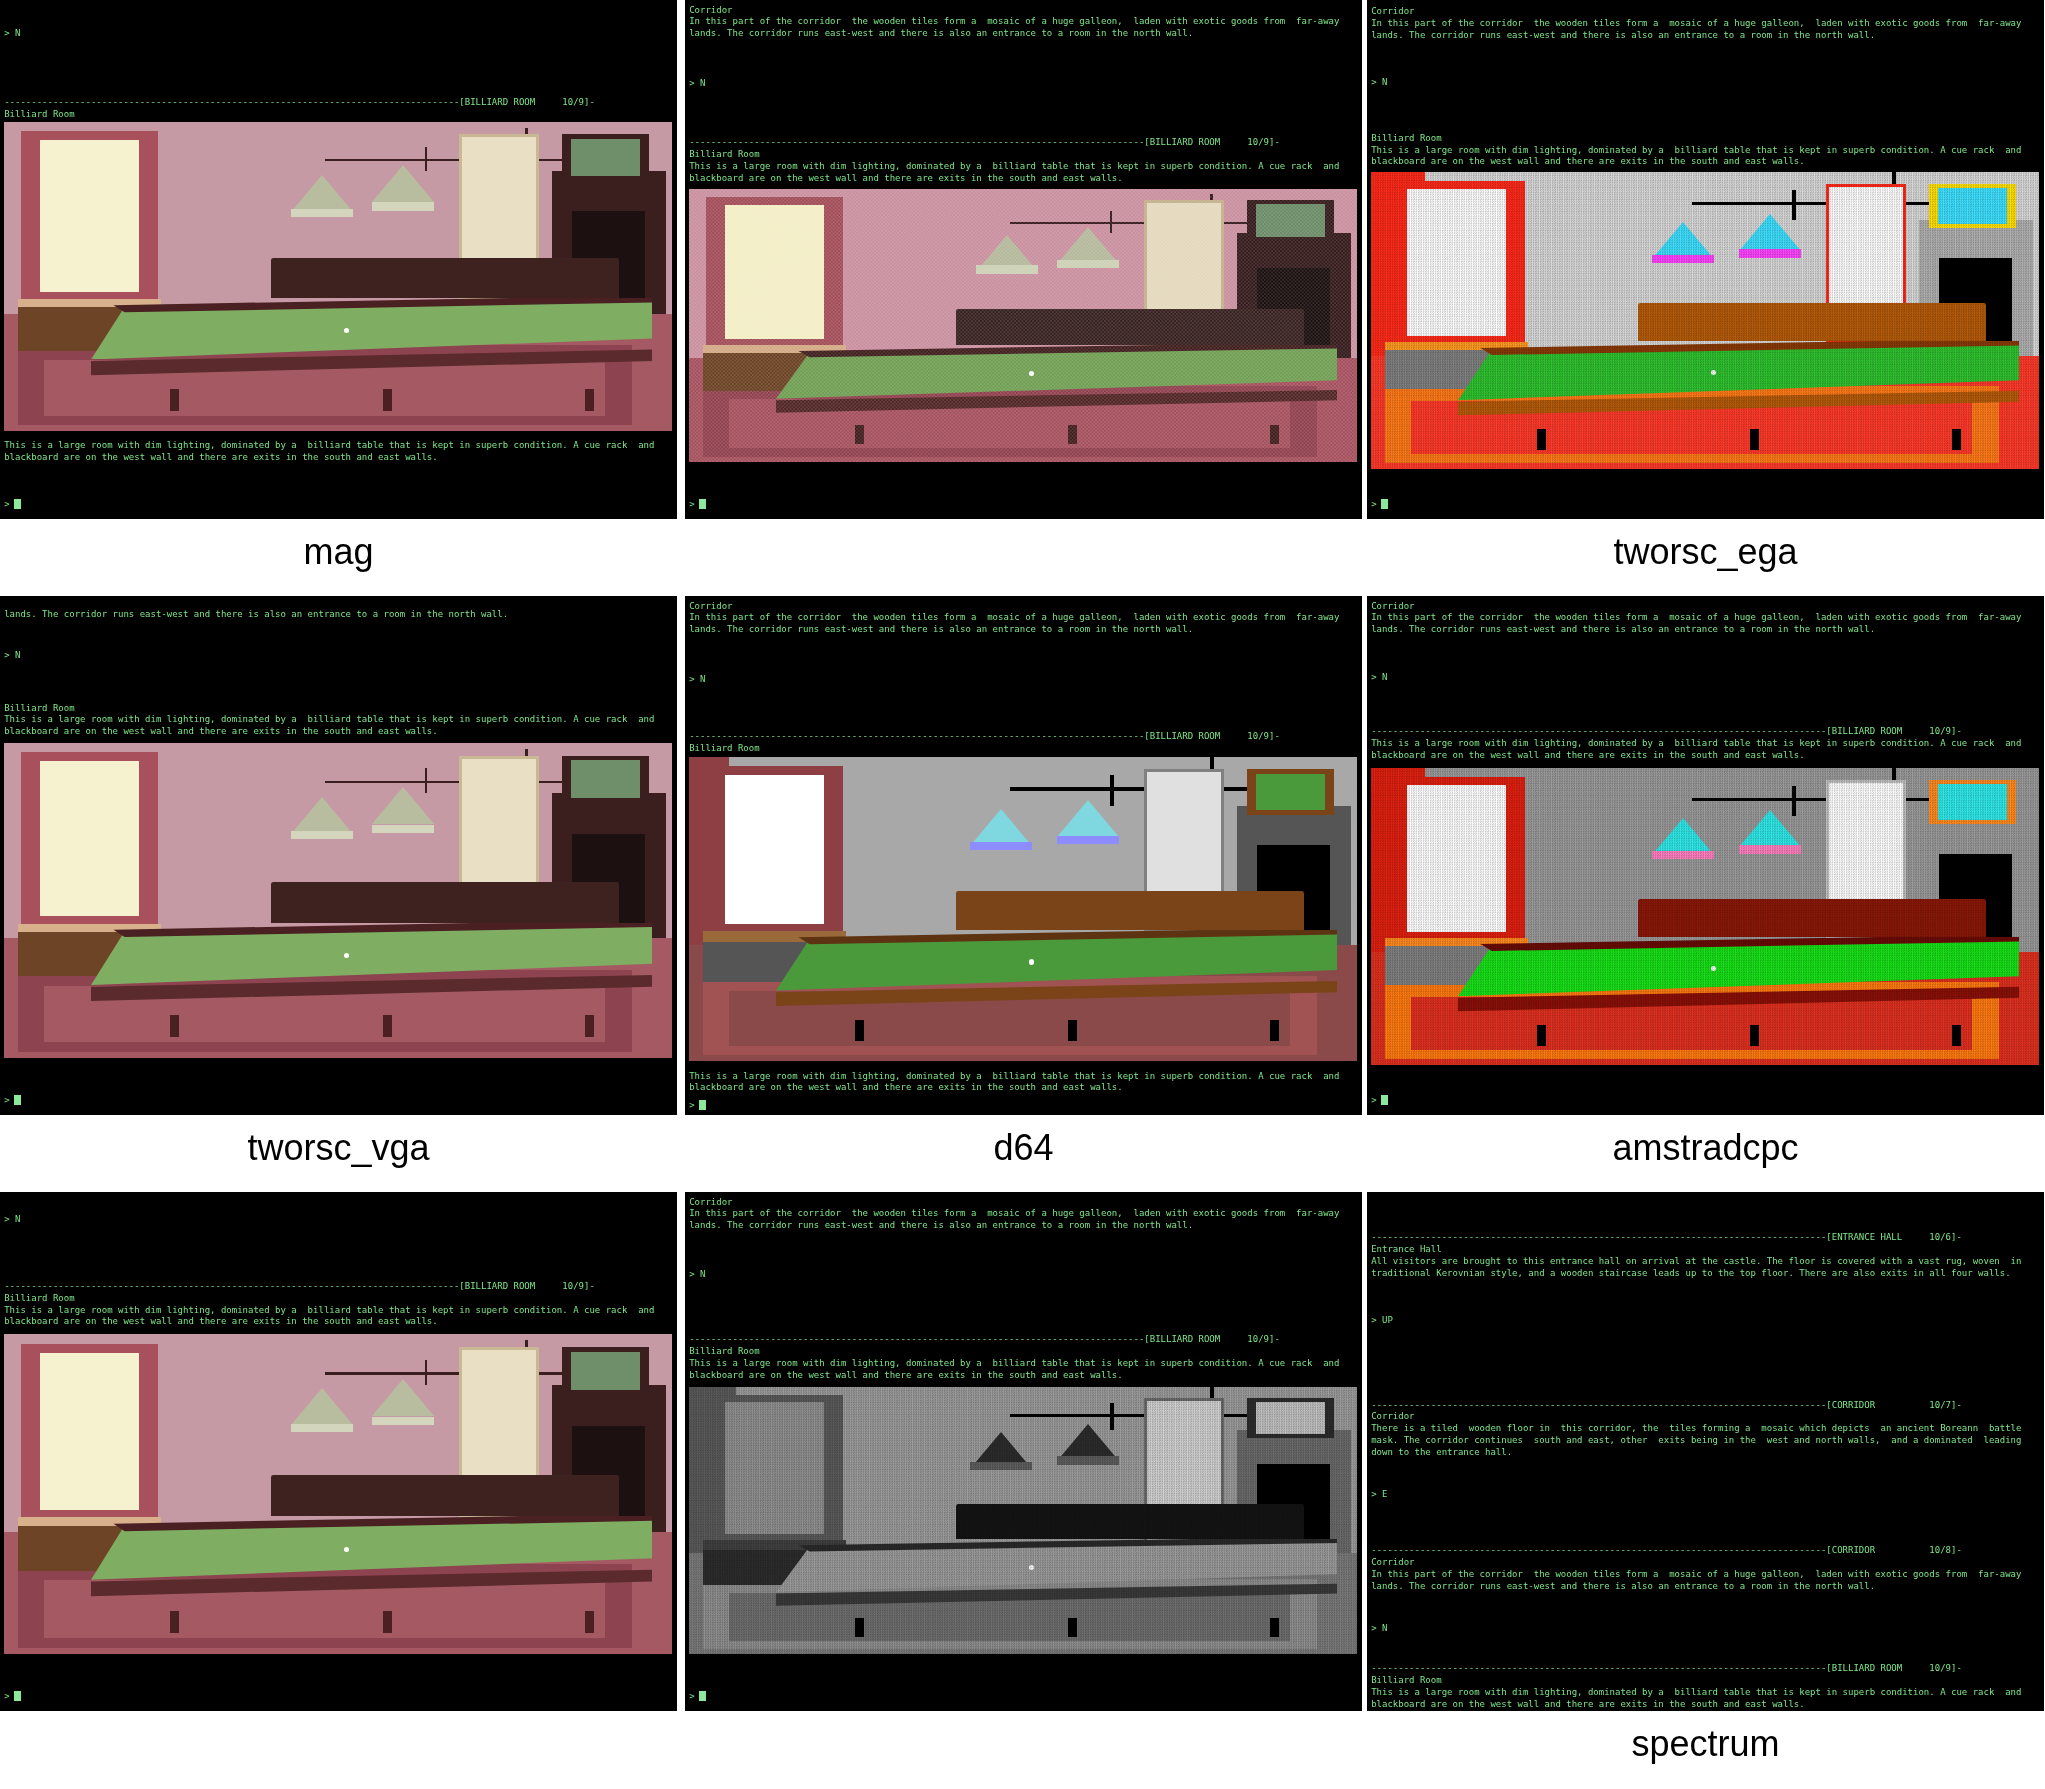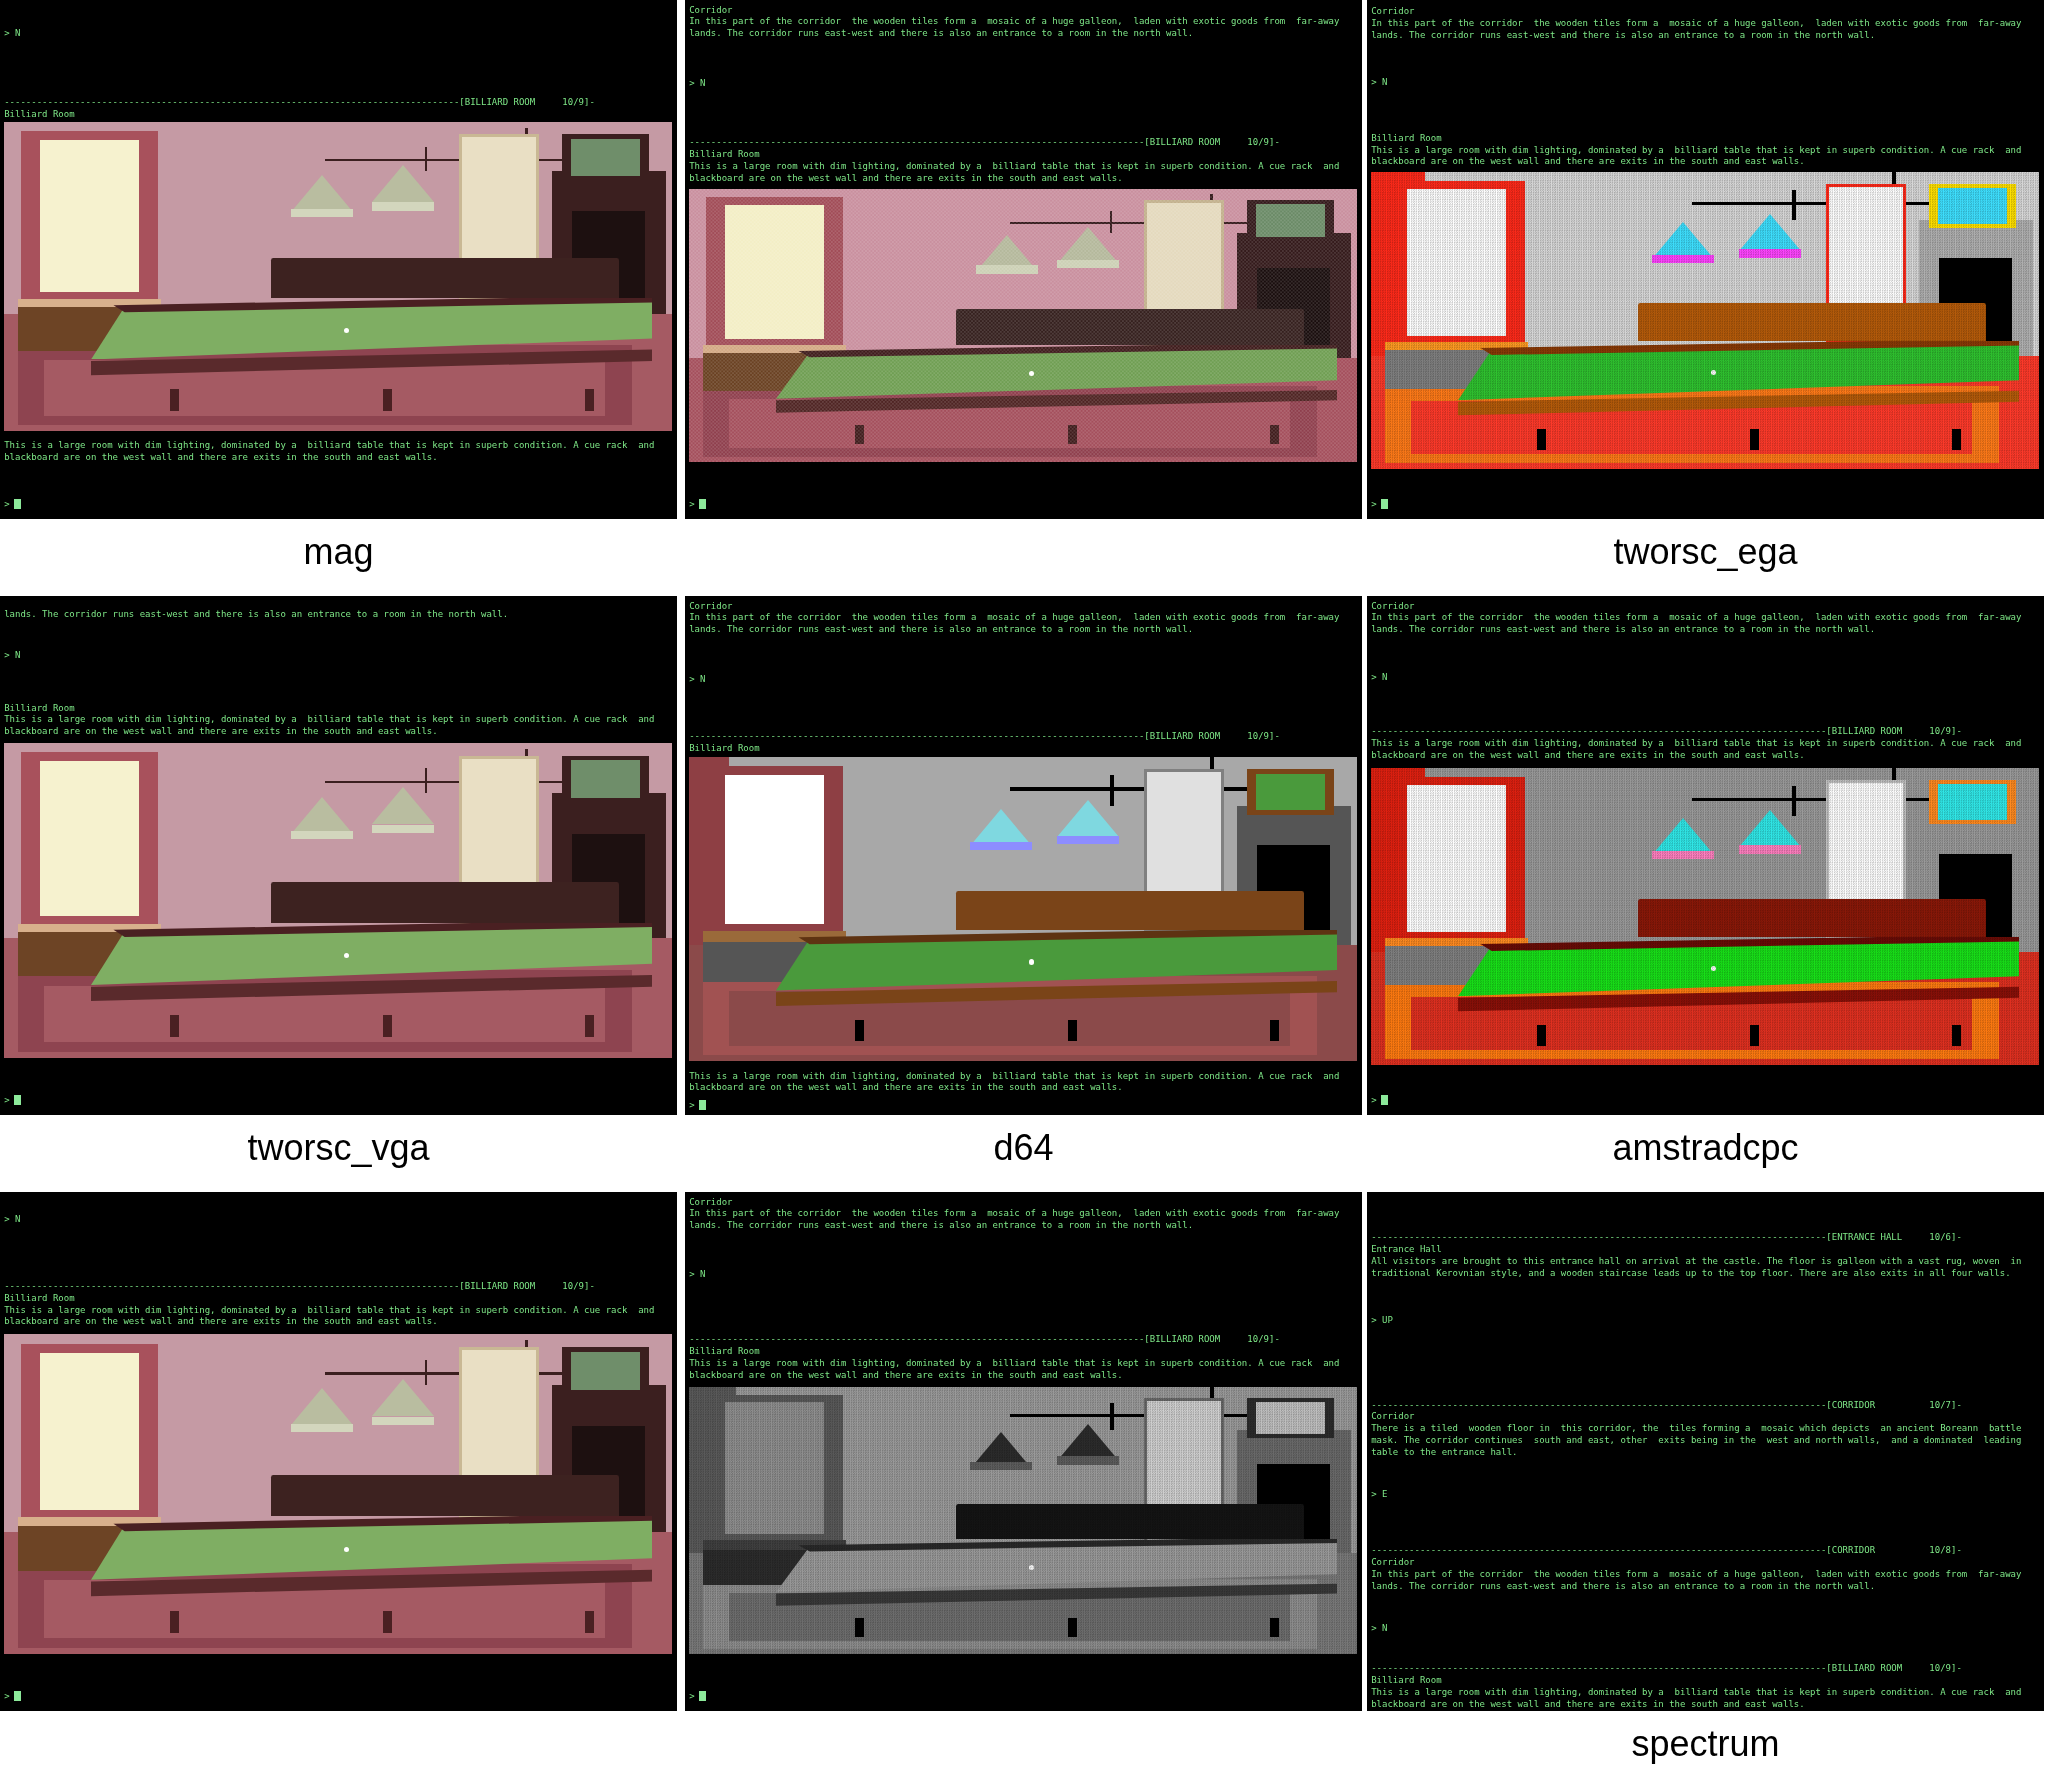--- a/index.html
+++ b/index.html
@@ -587,29 +587,29 @@
       </div>
       <div class="prompt" style="top:498px;">&gt;</div>
       <div class="cursor" style="left:14.2px;top:499px;"></div>
     </div>
   </div>
 
   <div class="cell c3">
     <div class="term" style="height:519px;">
       <div class="rule" style="top:39px;">------------------------------------------------------------------------------------[ENTRANCE HALL     10/6]-</div>
       <div class="txt" style="top:51px;">Entrance Hall</div>
-      <div class="txt" style="top:63px;">All visitors are brought to this entrance hall on arrival at the castle. The floor is galleon with a vast rug, woven  in</div>
+      <div class="txt" style="top:63px;">All visitors are brought to this entrance hall on arrival at the castle. The floor is covered with a vast rug, woven  in</div>
       <div class="txt" style="top:75px;">traditional Kerovnian style, and a wooden staircase leads up to the top floor. There are also exits in all four walls.</div>
       <div class="prompt" style="top:122px;">&gt; UP</div>
 
       <div class="rule" style="top:207px;">------------------------------------------------------------------------------------[CORRIDOR          10/7]-</div>
       <div class="txt" style="top:218px;">Corridor</div>
       <div class="txt" style="top:230px;">There is a tiled  wooden floor in  this corridor, the  tiles forming a  mosaic which depicts  an ancient Boreann  battle</div>
       <div class="txt" style="top:242px;">mask. The corridor continues  south and east, other  exits being in the  west and north walls,  and a dominated  leading</div>
-      <div class="txt" style="top:254px;">table to the entrance hall.</div>
+      <div class="txt" style="top:254px;">down to the entrance hall.</div>
       <div class="prompt" style="top:296px;">&gt; E</div>
 
       <div class="rule" style="top:352px;">------------------------------------------------------------------------------------[CORRIDOR          10/8]-</div>
       <div class="txt" style="top:364px;">Corridor</div>
       <div class="txt" style="top:376px;">In this part of the corridor  the wooden tiles form a  mosaic of a huge galleon,  laden with exotic goods from  far-away</div>
       <div class="txt" style="top:388px;">lands. The corridor runs east-west and there is also an entrance to a room in the north wall.</div>
       <div class="prompt" style="top:430px;">&gt; N</div>
 
       <div class="rule" style="top:470px;">------------------------------------------------------------------------------------[BILLIARD ROOM     10/9]-</div>
       <div class="txt" style="top:482px;">Billiard Room</div>

